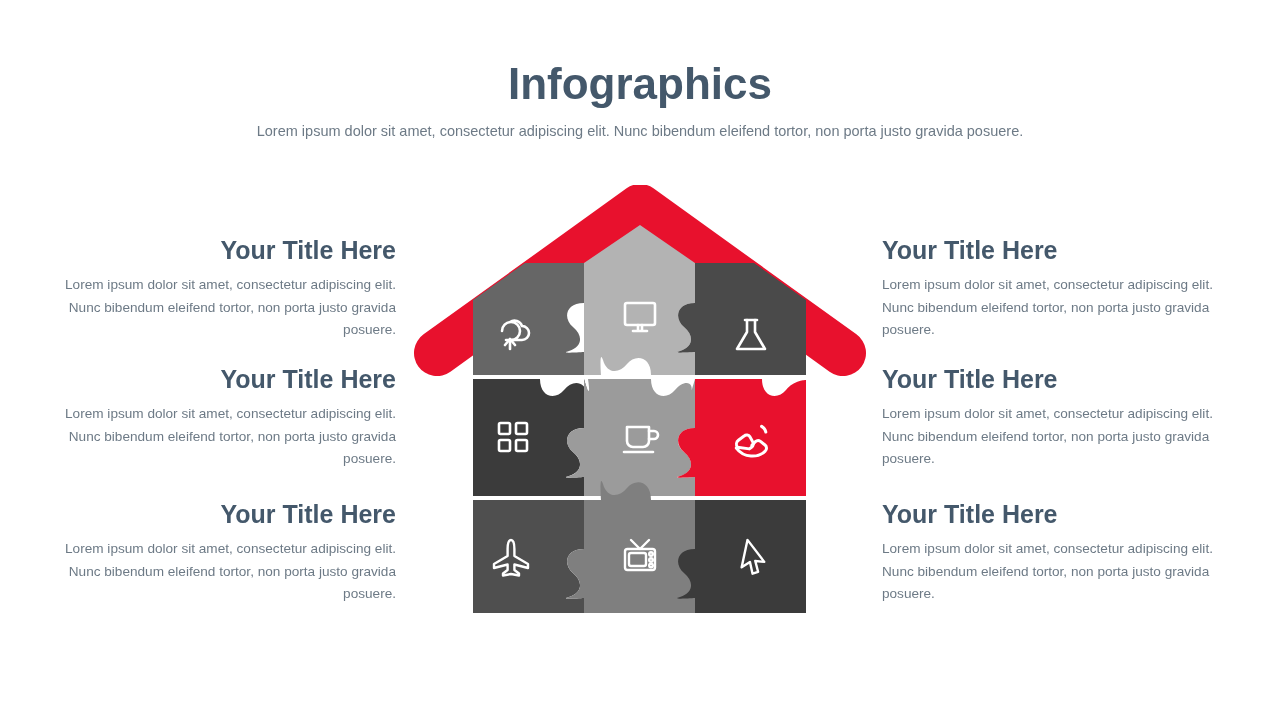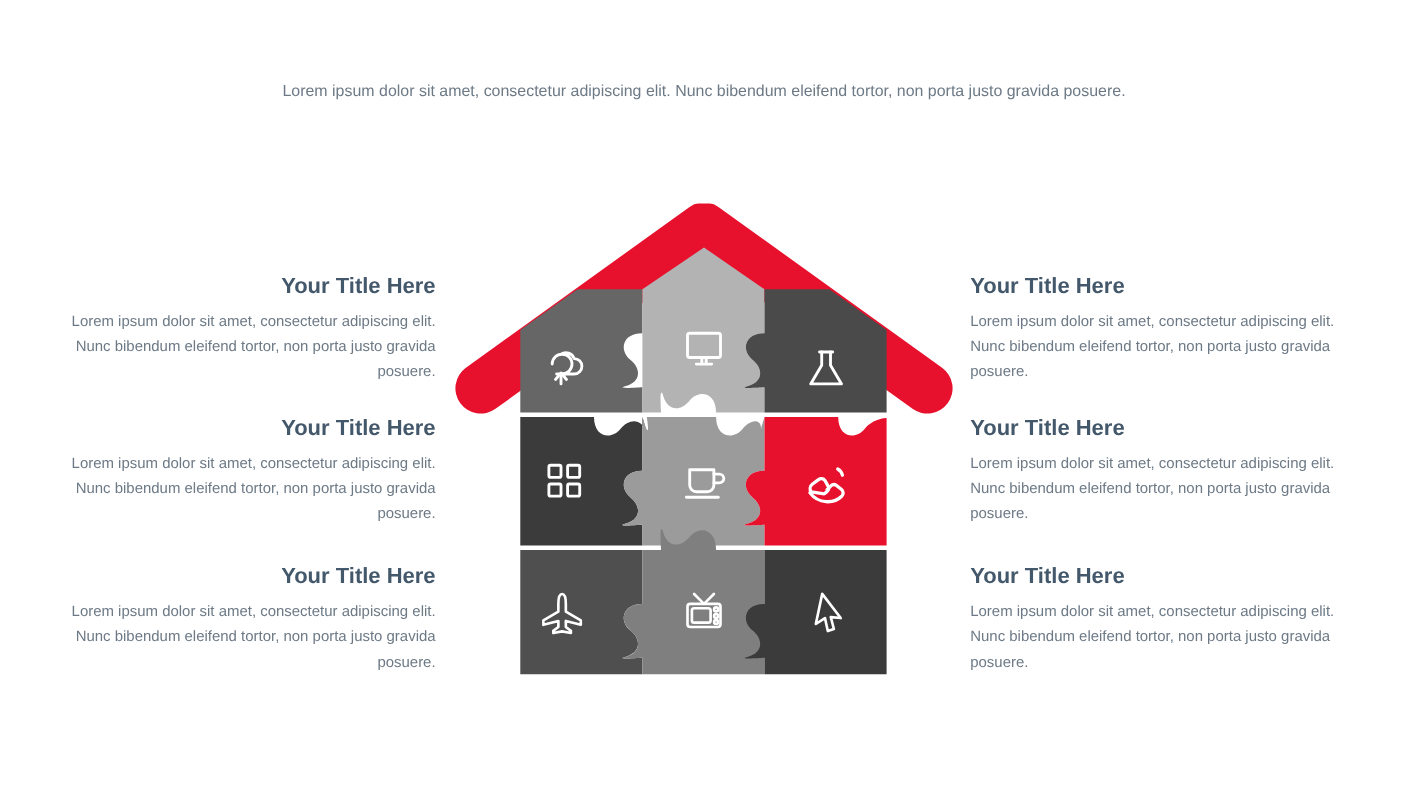--- a/index.html
+++ b/index.html
@@ -47,24 +47,24 @@
 
   
   .col {
     position: absolute;
     width: 366px;
   }
   .col-left  { left: 30px;  text-align: right; }
   .col-right { left: 882px; text-align: left;  }
 
   .block-title {
-    font-size: 20px;
+    font-size: 25px;
     font-weight: bold;
     color: #44586b;
-    margin: 13px 0 9px 0;
+    margin: 0 0 9px 0;
     line-height: 1.15;
   }
   .block-body {
     font-size: 13.6px;
     color: #6d7a86;
     line-height: 1.68;
     margin: 0;
   }
 
   .row-1 { top: 236px; }
@@ -80,20 +80,21 @@
     height: 445px;
   }
   .house svg { display: block; }
 </style>
 </head>
 <body>
 
 <div class="slide">
 
   <div class="header">
+    <h1 class="page-title">Infographics</h1>
     <p class="page-subtitle">Lorem ipsum dolor sit amet, consectetur adipiscing elit. Nunc bibendum eleifend tortor, non porta justo gravida posuere.</p>
   </div>
 
   <div class="col col-left row-1">
     <div class="block-title">Your Title Here</div>
     <div class="block-body">Lorem ipsum dolor sit amet, consectetur adipiscing elit. Nunc bibendum eleifend tortor, non porta justo gravida posuere.</div>
   </div>
   <div class="col col-left row-2">
     <div class="block-title">Your Title Here</div>
     <div class="block-body">Lorem ipsum dolor sit amet, consectetur adipiscing elit. Nunc bibendum eleifend tortor, non porta justo gravida posuere.</div>

